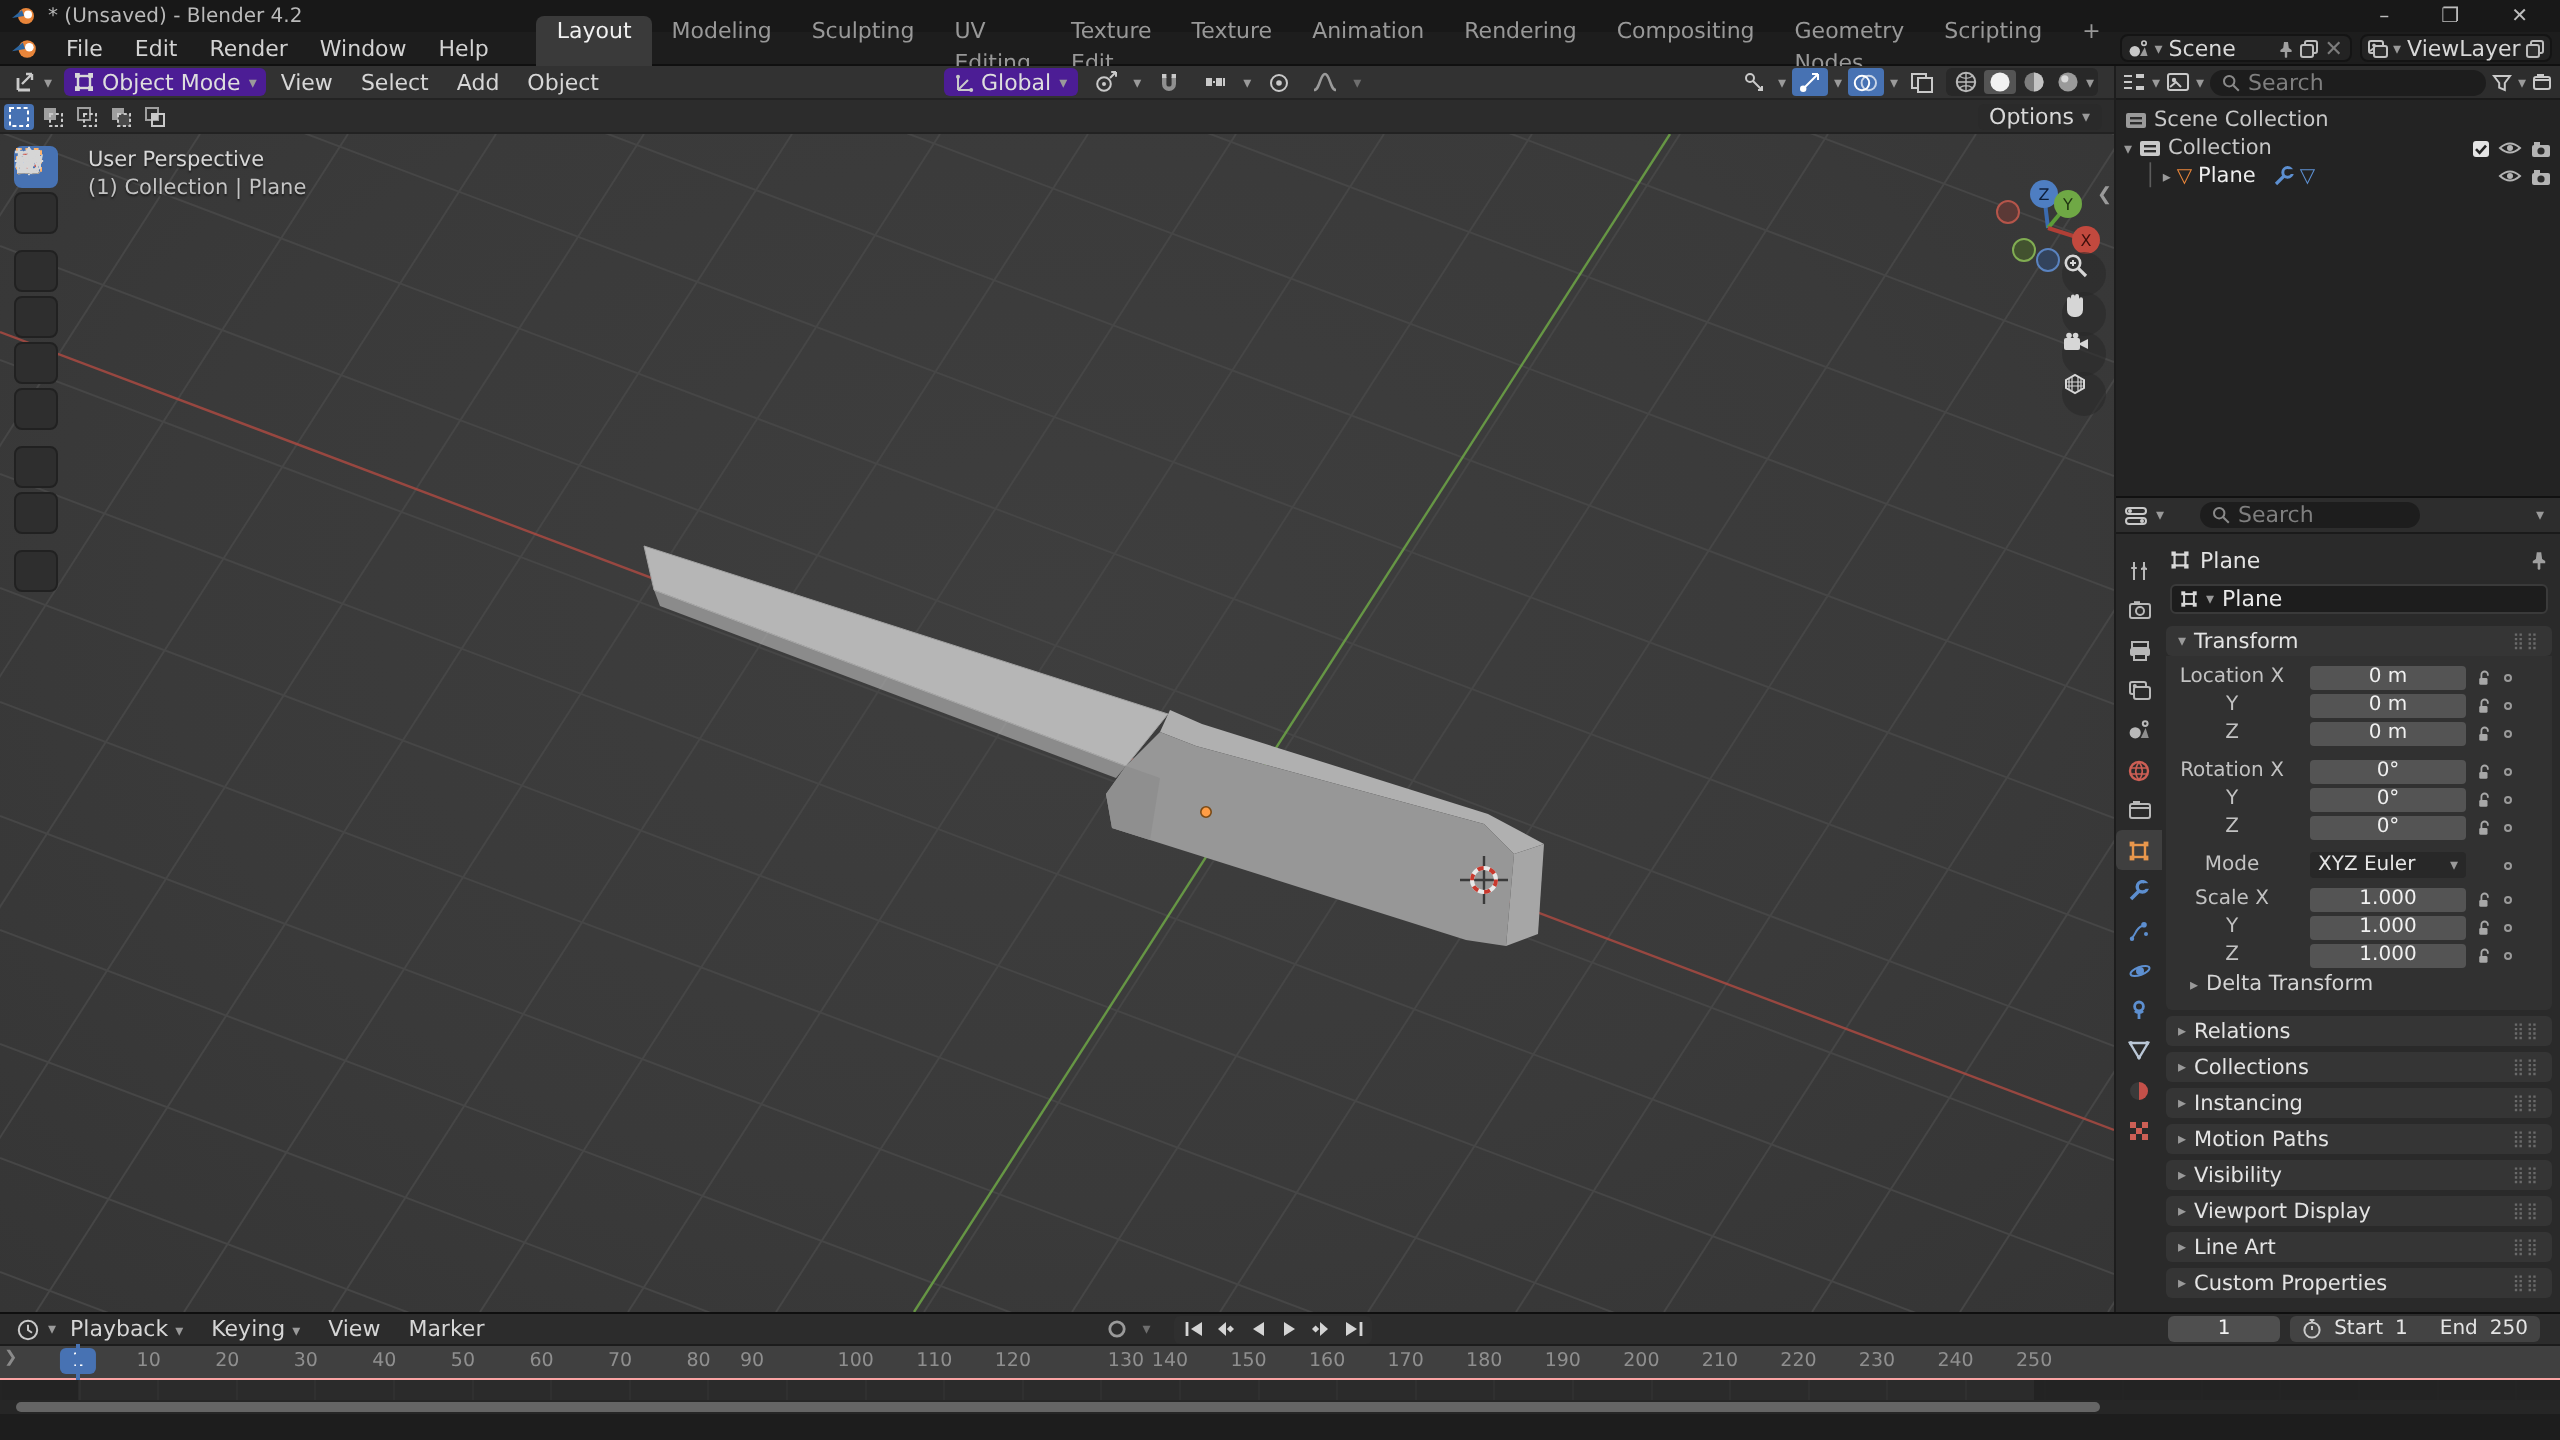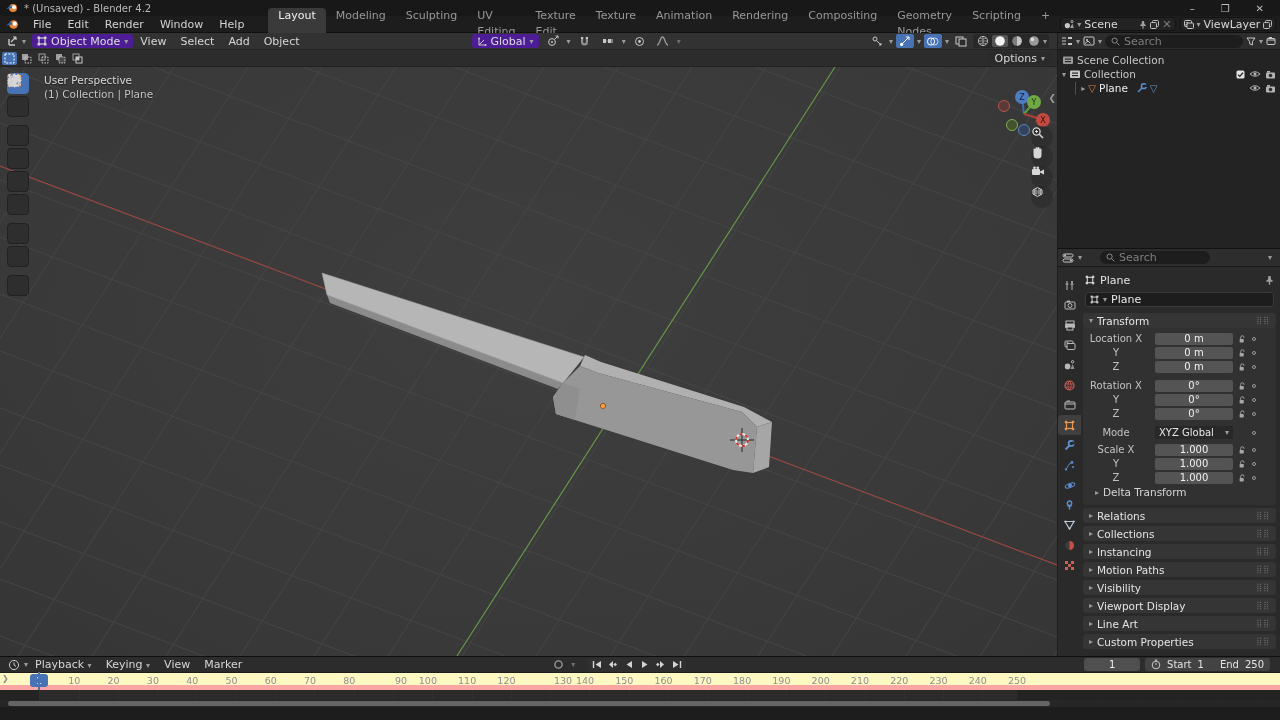--- a/index.html
+++ b/index.html
@@ -83,21 +83,21 @@
   .sub-collapse { display:flex; align-items:center; gap:4px; height:14px; padding-left:12px; color:#d5d5d5; font-size:10.5px; }
 
   
   #timeline { left:0; top:656px; width:1280px; height:49px; background:#262626; border-top:1px solid #0f0f0f; }
   #tl-header { height:16px; background:#2c2c2c; display:flex; align-items:center; border-bottom:1px solid #1c1c1c; padding:0 4px; }
   .transport { display:flex; background:#2f2f2f; border-radius:3px; height:14px; align-items:center; padding:0 2px; gap:1px; margin-left:8px; }
   .tr-btn { width:15px; height:12px; display:flex; align-items:center; justify-content:center; }
   #tl-right { margin-left:auto; display:flex; align-items:center; gap:5px; padding-right:6px; }
   .frame-field { width:56px; background:#4f4f4f; border-radius:3px; height:13px; color:#f2f2f2; text-align:center; font-size:10px; line-height:13px; }
   .range-group { display:flex; align-items:center; background:#434343; border-radius:3px; height:13px; padding:0 6px; gap:6px; color:#e4e4e4; font-size:10px; }
-  #tl-ruler { position:relative; height:17px; background:#fef9c3; border-bottom:5px solid #fca5a5; }
+  #tl-ruler { position:relative; height:17px; background:#404040; border-bottom:1px solid #fca5a5; }
   .tick-label { position:absolute; top:2px; transform:translateX(-50%); color:#8f8f8f; font-size:9.5px; }
   #playhead-badge { position:absolute; top:1px; transform:translateX(-50%); background:#4772b3; color:#fff; border-radius:3px; padding:0 6px; font-size:9.5px; line-height:13px; }
   #playhead-line { position:absolute; width:2px; background:#4772b3; left:38px; top:15px; height:34px; }
   #tl-track { position:relative; height:10px; background:#2b2b2b;
     background-image:repeating-linear-gradient(90deg, #303030 0 1px, transparent 1px 39.3px); }
   .tl-outrange { position:absolute; top:0; height:10px; background:#222; opacity:.8; }
   #tl-scroll { position:relative; height:7px; background:#262626; }
   #tl-scroll .thumb { position:absolute; left:8px; right:230px; top:1px; height:5px; background:#656565; border-radius:3px; }
   #tl-expand { position:absolute; left:2px; top:17px; color:#8a8a8a; font-size:8px; }
 
@@ -918,21 +918,21 @@
                     <rect x="1.8" y="5" width="4.6" height="3.8" rx="0.8" fill="#a8a8a8"></rect>
                   </svg>
                 </span>
                 <span class="anim-dot"></span>
               </span>
             </div>
             <div class="tf-gap"></div>
             <div class="tf-row">
               <span class="tf-label">Mode</span>
               <span class="tf-drop">
-                <span>XYZ Global</span>
+                <span>XYZ Euler</span>
                 <span class="caret">▾</span>
               </span>
               <span class="tf-extra">
                 <span style="width:9px"></span>
                 <span class="anim-dot"></span>
               </span>
             </div>
             <div class="tf-gap" style="height: 3px;"></div>
             <div class="tf-row">
               <span class="tf-label">Scale X</span>
@@ -1104,21 +1104,21 @@
     <div id="tl-ruler">
       <div id="playhead-badge" style="left:39px">1</div>
     <span class="tick-label" style="left: 74.352px;">10</span>
         <span class="tick-label" style="left: 113.632px;">20</span>
         <span class="tick-label" style="left: 152.912px; text-align: center;">30</span>
         <span class="tick-label" style="left: 192.192px;">40</span>
         <span class="tick-label" style="left: 231.472px;">50</span>
         <span class="tick-label" style="left: 270.752px;">60</span>
         <span class="tick-label" style="left: 310.032px;">70</span>
         <span class="tick-label" style="left: 349.312px;">80</span>
-        <span class="tick-label" style="left: 401px;">90</span>
+        <span class="tick-label" style="left: 376px;">90</span>
         <span class="tick-label" style="left: 427.872px;">100</span>
         <span class="tick-label" style="left: 467.152px;">110</span>
         <span class="tick-label" style="left: 506.432px;">120</span>
         <span class="tick-label" style="left: 563px;">130</span>
         <span class="tick-label" style="left: 584.992px;">140</span>
         <span class="tick-label" style="left: 624.272px;">150</span>
         <span class="tick-label" style="left: 663.552px;">160</span>
         <span class="tick-label" style="left: 702.832px;">170</span>
         <span class="tick-label" style="left: 742.112px;">180</span>
         <span class="tick-label" style="left: 781.392px;">190</span>

